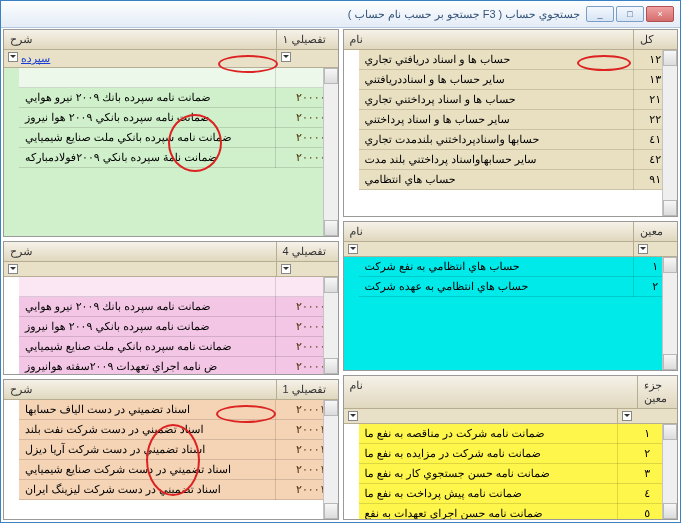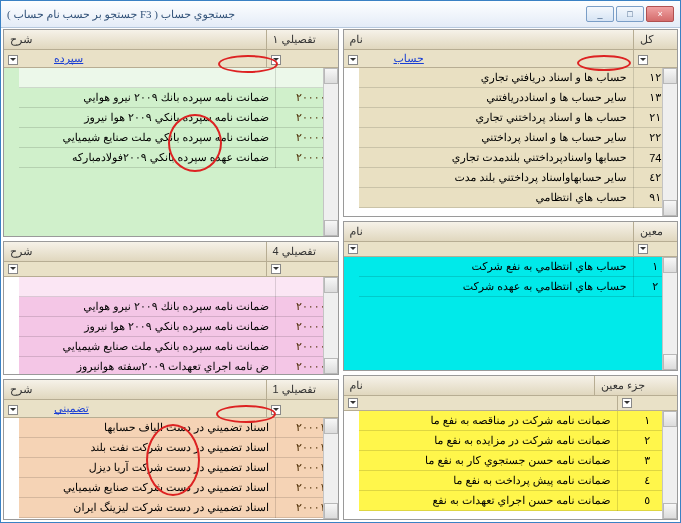--- a/index.html
+++ b/index.html
@@ -1,68 +1,68 @@
 <!DOCTYPE html>
 <html dir="rtl"><head>
 <meta charset="utf-8">
 <style>
   * { box-sizing: border-box; margin: 0; padding: 0; font-family: Tahoma, sans-serif; font-size: 11px; }
   body { background: #fff; width: 681px; height: 523px; overflow: hidden; }
   .window { width: 681px; height: 523px; border: 1px solid #3a81c4; background: #fff; position: relative; }
   .titlebar { height: 27px; background: linear-gradient(#fdfeff,#e4ecf7); border-bottom: 1px solid #b6c8dd; display: flex; align-items: center; padding: 0 6px; }
-  .title { color: #34547a; flex: 1; text-align: left; padding-right: 6px; font-family: Liberation Serif, serif; }
+  .title { color: #34547a; flex: 1; text-align: right; padding-right: 6px; }
   .ctrls { display: flex; gap: 2px; }
   .cb { width: 28px; height: 16px; border: 1px solid #7a9ec7; border-radius: 2px; background: linear-gradient(#f4f8fd,#d6e4f4); display: flex; align-items: center; justify-content: center; font-size: 9px; color: #34547a; }
   .cb.close { background: linear-gradient(#f0a2a2,#d46c6c); color: #fff; border-color: #b05050; }
   .body { position: absolute; top: 28px; left: 2px; right: 2px; bottom: 2px; display: flex; gap: 4px; }
   .col { flex: 1; display: flex; flex-direction: column; gap: 4px; }
   .panel { border: 1px solid #9a9a9a; display: flex; flex-direction: column; overflow: hidden; }
   .panel.right1 { height: 188px; }
   .panel.right2 { height: 150px; }
   .panel.right3 { flex: 1; }
   .panel.left1 { height: 208px; }
   .panel.left2 { height: 134px; }
   .panel.left3 { flex: 1; }
   .hdr { display: flex; background: linear-gradient(#f6f2e9,#e0d7be); border-bottom: 1px solid #b7ad93; }
   .hdr .hc { padding: 3px 6px; border-left: 1px solid #b7ad93; text-align: left; color: #333; background: linear-gradient(#f6f2e9,#e0d7be); }
   .hdr .hc:last-child { border-left: none; }
   .hc.code { width: 44px; }
   .hc.name { flex: 1; }
   .fltr { display: flex; background: #e9e1c7; border-bottom: 1px solid #b7ad93; }
-  .fltr .fc { padding: 2px 4px; border-left: 1px solid #b7ad93; display: flex; align-items: flex-end; justify-content: flex-end; gap: 33px; }
+  .fltr .fc { padding: 2px 4px; border-left: 1px solid #b7ad93; display: flex; align-items: flex-start; justify-content: flex-end; }
   .fltr .fc:last-child { border-left: none; }
   .fc.code { width: 44px; }
   .fc.name { flex: 1; color: #1a3fd4; text-decoration: underline; }
   .fc .dd { width: 10px; height: 10px; border: 1px solid #888; margin-right: 3px; background: #fff; position: relative; }
   .fc .dd:after { content: ""; position: absolute; top: 2px; left: 1px; border: 3px solid transparent; border-top-color: #333; }
   .rows { flex: 1; overflow: hidden; position: relative; }
   .rows .sb { position: absolute; right: 0; top: 0; bottom: 0; width: 15px; background: #efefef; border-left: 1px solid #c4c4c4; }
   .rows .sb:before,.rows .sb:after { content: ""; position: absolute; left: 0; right: 0; height: 14px; background: linear-gradient(#f7f7f7,#dcdcdc); border: 1px solid #b8b8b8; }
   .rows .sb:before { top: 0; } .rows .sb:after { bottom: 0; }
   table { width: calc(100% - 15px); border-collapse: collapse; }
   td { padding: 3px 6px; border-bottom: 1px solid rgba(0,0,0,.13); border-left: 1px solid rgba(0,0,0,.13); }
   td:last-child { border-left: none; }
   td.code { width: 44px; text-align: center; }
   td.lcode { width: 62px; text-align: right; color: #4a2a00; }
-  td.name { text-align: right; }
+  td.name { text-align: left; }
   .bg-beige tr { background: #e9e0c2; }
   .bg-cyan tr { background: #00eaea; }
   .bg-yellow tr { background: #fff64b; }
   .bg-green tr { background: #d0f0cb; }
   .bg-pink tr { background: #f4c6e6; }
   .bg-peach tr { background: #f5d3b5; }
   .green-row0 td { background: #ecf8ea; color: #4a2a00; }
   .pink-row0 td { background: #fbe6f4; color: #4a2a00; }
   .circ { position: absolute; border: 2px solid #d22; border-radius: 50%; pointer-events: none; }
   .left1 .circ { width: 60px; height: 18px; top: 25px; right: 60px; }
   .left1 .circ2 { position: absolute; width: 54px; height: 58px; border: 2px solid #d22; border-radius: 50%; top: 84px; right: 116px; pointer-events: none; }
   .left3 .circ { width: 60px; height: 18px; top: 25px; right: 62px; }
   .left3 .circ2 { position: absolute; width: 54px; height: 72px; border: 2px solid #d22; border-radius: 50%; top: 44px; right: 138px; pointer-events: none; }
   .right1 .circ { width: 54px; height: 16px; top: 25px; right: 46px; }
-  .hdr.left .hc.code, .fltr.left .fc.code { width: 72px; }
+  .hdr.left .hc.code, .fltr.left .fc.code { width: 62px; }
 </style>
 </head>
 <body>
 
 <div class="window">
   <div class="titlebar">
     <div class="ctrls">
       <div class="cb close">×</div>
       <div class="cb">□</div>
       <div class="cb">_</div>
@@ -71,29 +71,20 @@
   </div>
 
   <div class="body">
 
     <div class="col">
       <div class="panel right1" style="position:relative">
         <div class="hdr">
           <div class="hc code">كل</div>
           <div class="hc name">نام</div>
         </div>
-        <div class="fltr">
-          <div class="fc code">
-              <span class="dd"></span>
-            </div>
-          <div class="fc name">
-              <span>حساب</span>
-              <span class="dd"></span>
-            </div>
-        </div>
         <div class="rows">
             <div class="sb"></div>
           <table class="bg-beige">
             <tbody>
                 <tr>
                   <td class="code">١٢</td>
                   <td class="name">حساب ها و اسناد دريافتي تجاري</td>
                 </tr>
             <tr>
                   <td class="code">١٣</td>
@@ -101,21 +92,21 @@
                 </tr>
             <tr>
                   <td class="code">٢١</td>
                   <td class="name">حساب ها و اسناد پرداختني تجاري</td>
                 </tr>
             <tr>
                   <td class="code">٢٢</td>
                   <td class="name">ساير حساب ها و اسناد پرداختني</td>
                 </tr>
             <tr>
-                  <td class="code">74</td>
+                  <td class="code">٤١</td>
                   <td class="name">حسابها واسنادپرداختني بلندمدت تجاري</td>
                 </tr>
             <tr>
                   <td class="code">٤٢</td>
                   <td class="name">ساير حسابهاواسناد پرداختني بلند مدت</td>
                 </tr>
             <tr>
                   <td class="code">٩١</td>
                   <td class="name">حساب هاي انتظامي</td>
                 </tr>
@@ -150,21 +141,21 @@
                   <td class="code">٢</td>
                   <td class="name">حساب هاي انتظامي به عهده شركت</td>
                 </tr>
           </tbody>
             </table>
         </div>
       </div>
 
       <div class="panel right3">
         <div class="hdr">
-          <div class="hc code" style="width:83px">جزء معين</div>
+          <div class="hc code" style="width:40px">جزء معين</div>
           <div class="hc name">نام</div>
         </div>
         <div class="fltr">
           <div class="fc code" style="width:60px">
               <span class="dd"></span>
             </div>
           <div class="fc name">
               <span class="dd"></span>
             </div>
         </div>
@@ -228,21 +219,21 @@
             <tr>
                   <td class="lcode">٢٠٠٠٠٢</td>
                   <td class="name">ضمانت نامه سپرده بانكي ٢٠٠٩ هوا نيروز</td>
                 </tr>
             <tr>
                   <td class="lcode">٢٠٠٠٠٣</td>
                   <td class="name">ضمانت نامه سپرده بانكي ملت صنايع شيميايي</td>
                 </tr>
             <tr>
                   <td class="lcode">٢٠٠٠٠٨</td>
-                  <td class="name">ضمانت عهده سپرده بانكي ٢٠٠٩فولادمباركه</td>
+                  <td class="name">ضمانت نامة سپرده بانكي ٢٠٠٩فولادمباركه</td>
                 </tr>
           </tbody>
             </table>
         </div>
         <div class="circ"></div>
         <div class="circ2"></div>
       </div>
 
       <div class="panel left2">
         <div class="hdr left">
@@ -284,29 +275,20 @@
           </tbody>
             </table>
         </div>
       </div>
 
       <div class="panel left3" style="position:relative">
         <div class="hdr left">
           <div class="hc code">تفصيلي 1</div>
           <div class="hc name">شرح</div>
         </div>
-        <div class="fltr left">
-          <div class="fc code">
-              <span class="dd"></span>
-            </div>
-          <div class="fc name">
-              <span>تضميني</span>
-              <span class="dd"></span>
-            </div>
-        </div>
         <div class="rows">
             <div class="sb"></div>
           <table class="bg-peach">
             <tbody>
                 <tr>
                   <td class="lcode">٢٠٠٠١٣</td>
                   <td class="name">اسناد تضميني در دست الياف حسابها</td>
                 </tr>
             <tr>
                   <td class="lcode">٢٠٠٠١٤</td>

